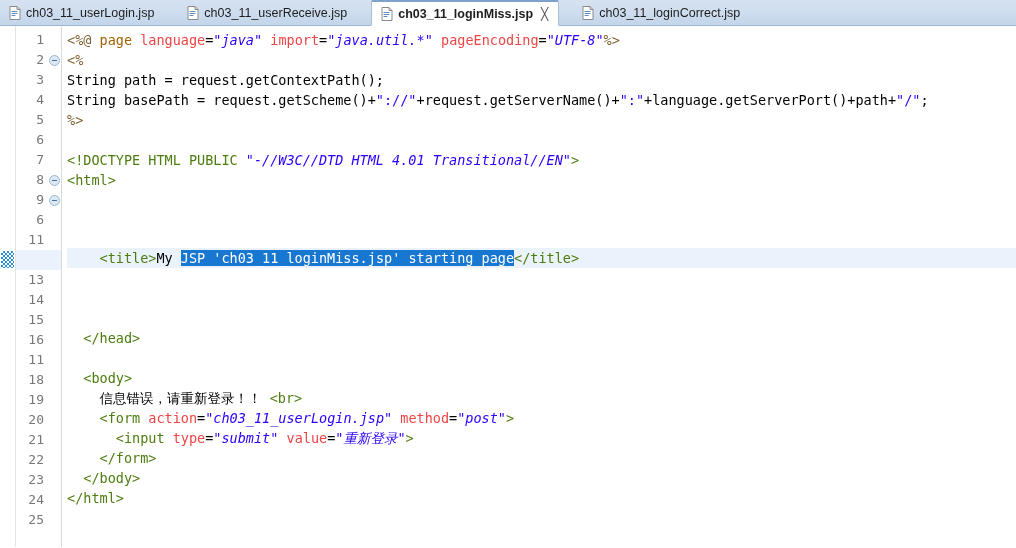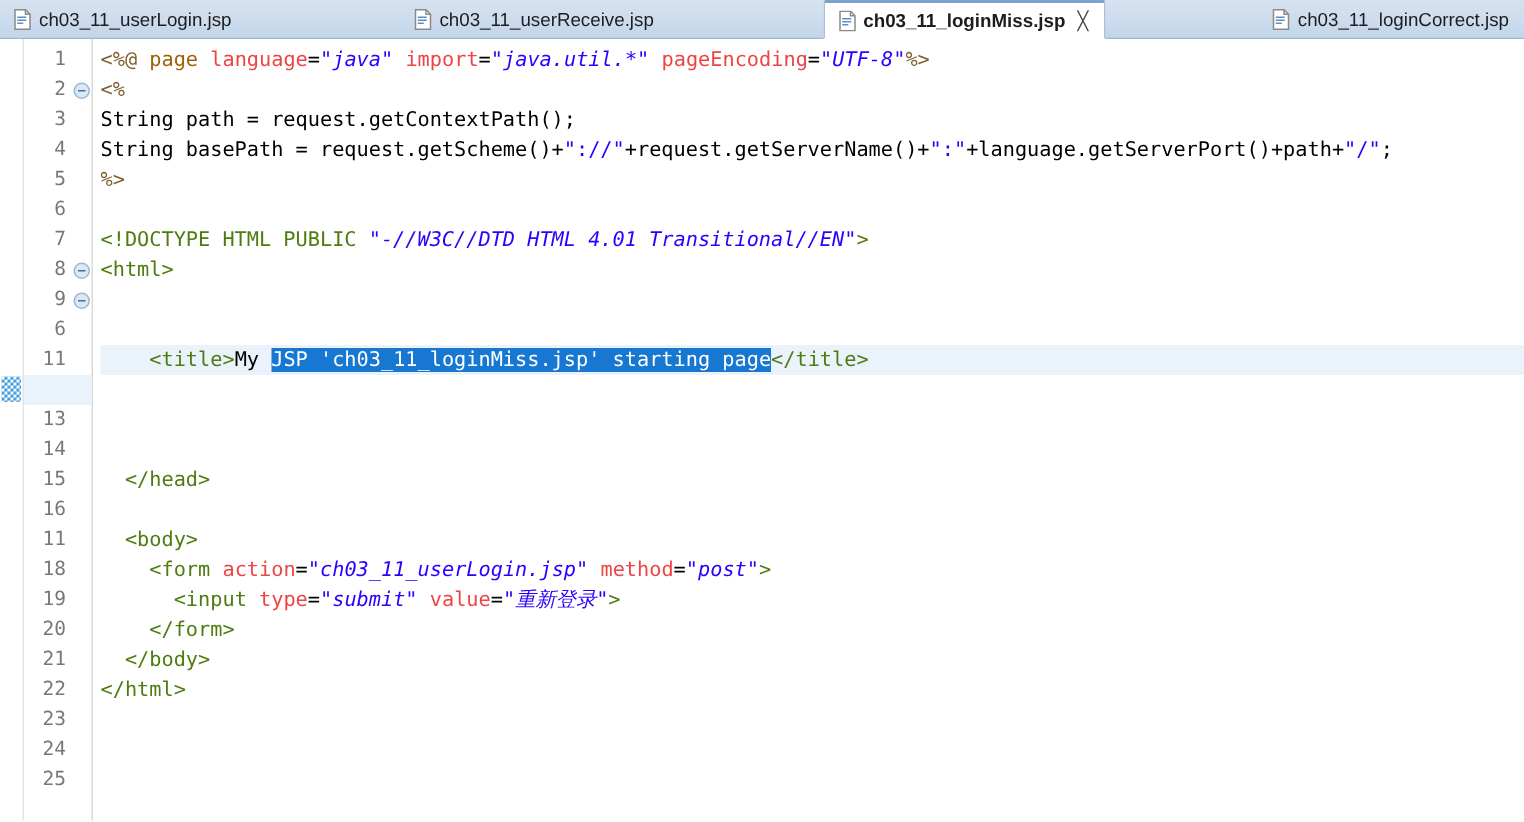--- a/index.html
+++ b/index.html
@@ -20,21 +20,20 @@
   
   #tabbar {
     position: relative;
     height: 26px;
     background: linear-gradient(to bottom, #d6e2f0 0%, #cddcee 55%, #c3d5ea 100%);
     border-bottom: 1px solid #9eb6d4;
     display: flex;
     align-items: stretch;
     font-family: "Liberation Sans", sans-serif;
     box-sizing: border-box;
-    justify-content: space-between;
   }
 
   .tab {
     display: flex;
     align-items: center;
     gap: 5px;
     padding: 0 10px 0 9px;
     font-size: 12.5px;
     color: #1d1d1d;
     position: relative;
@@ -167,20 +166,21 @@
     top: 4px;
     width: 5px;
     height: 1px;
     background: #4a6f95;
   }
 
   .code-line { position: relative; }
 
   .code-line.current {
     background: #eaf2fb;
+    margin-top: 18px;
   }
 
   
   .t-plain   { color: #000000; }
   .t-tag     { color: #4d7c0f; }
   .t-attr    { color: #ef4444; }
   .t-val     { color: #2a00ff; font-style: italic; }
   .t-jsp     { color: #7f5f30; }
   .t-jspkw   { color: #a16207; }
   .t-str     { color: #2a00ff; }
@@ -327,20 +327,21 @@
         <div class="code-line"><span class="line-content"><span class="t-tag">&lt;html&gt;</span></span></div>
         <div class="code-line"><span class="line-content"><span class="t-plain"></span></span></div>
         <div class="code-line"><span class="line-content"><span class="t-plain"></span></span></div>
         <div class="code-line current"><span class="line-content"><span class="t-plain">    </span><span class="t-tag">&lt;title&gt;</span><span class="t-plain">My </span><span class="t-sel">JSP 'ch03_11_loginMiss.jsp' starting page</span><span class="t-tag">&lt;/title&gt;</span></span></div>
         <div class="code-line"><span class="line-content"><span class="t-plain"></span></span></div>
         <div class="code-line"><span class="line-content"><span class="t-plain"></span></span></div>
         <div class="code-line"><span class="line-content"><span class="t-plain"></span></span></div>
         <div class="code-line"><span class="line-content"><span class="t-tag">  &lt;/head&gt;</span></span></div>
         <div class="code-line"><span class="line-content"><span class="t-plain"></span></span></div>
         <div class="code-line"><span class="line-content"><span class="t-tag">  &lt;body&gt;</span></span></div>
+        <div class="code-line"><span class="line-content"><span class="t-plain">    </span><span class="t-plain">信息错误，请重新登录！！ </span><span class="t-tag">&lt;br&gt;</span></span></div>
         <div class="code-line"><span class="line-content"><span class="t-plain">    </span><span class="t-tag">&lt;form </span><span class="t-attr">action</span><span class="t-plain">=</span><span class="t-val">"ch03_11_userLogin.jsp"</span><span class="t-plain"> </span><span class="t-attr">method</span><span class="t-plain">=</span><span class="t-val">"post"</span><span class="t-tag">&gt;</span></span></div>
         <div class="code-line"><span class="line-content"><span class="t-plain">      </span><span class="t-tag">&lt;input </span><span class="t-attr">type</span><span class="t-plain">=</span><span class="t-val">"submit"</span><span class="t-plain"> </span><span class="t-attr">value</span><span class="t-plain">=</span><span class="t-val">"重新登录"</span><span class="t-tag">&gt;</span></span></div>
         <div class="code-line"><span class="line-content"><span class="t-tag">    &lt;/form&gt;</span></span></div>
         <div class="code-line"><span class="line-content"><span class="t-tag">  &lt;/body&gt;</span></span></div>
         <div class="code-line"><span class="line-content"><span class="t-tag">&lt;/html&gt;</span></span></div>
         <div class="code-line"><span class="line-content"><span class="t-plain"></span></span></div>
       </div>
   </div>
 
 </div>

